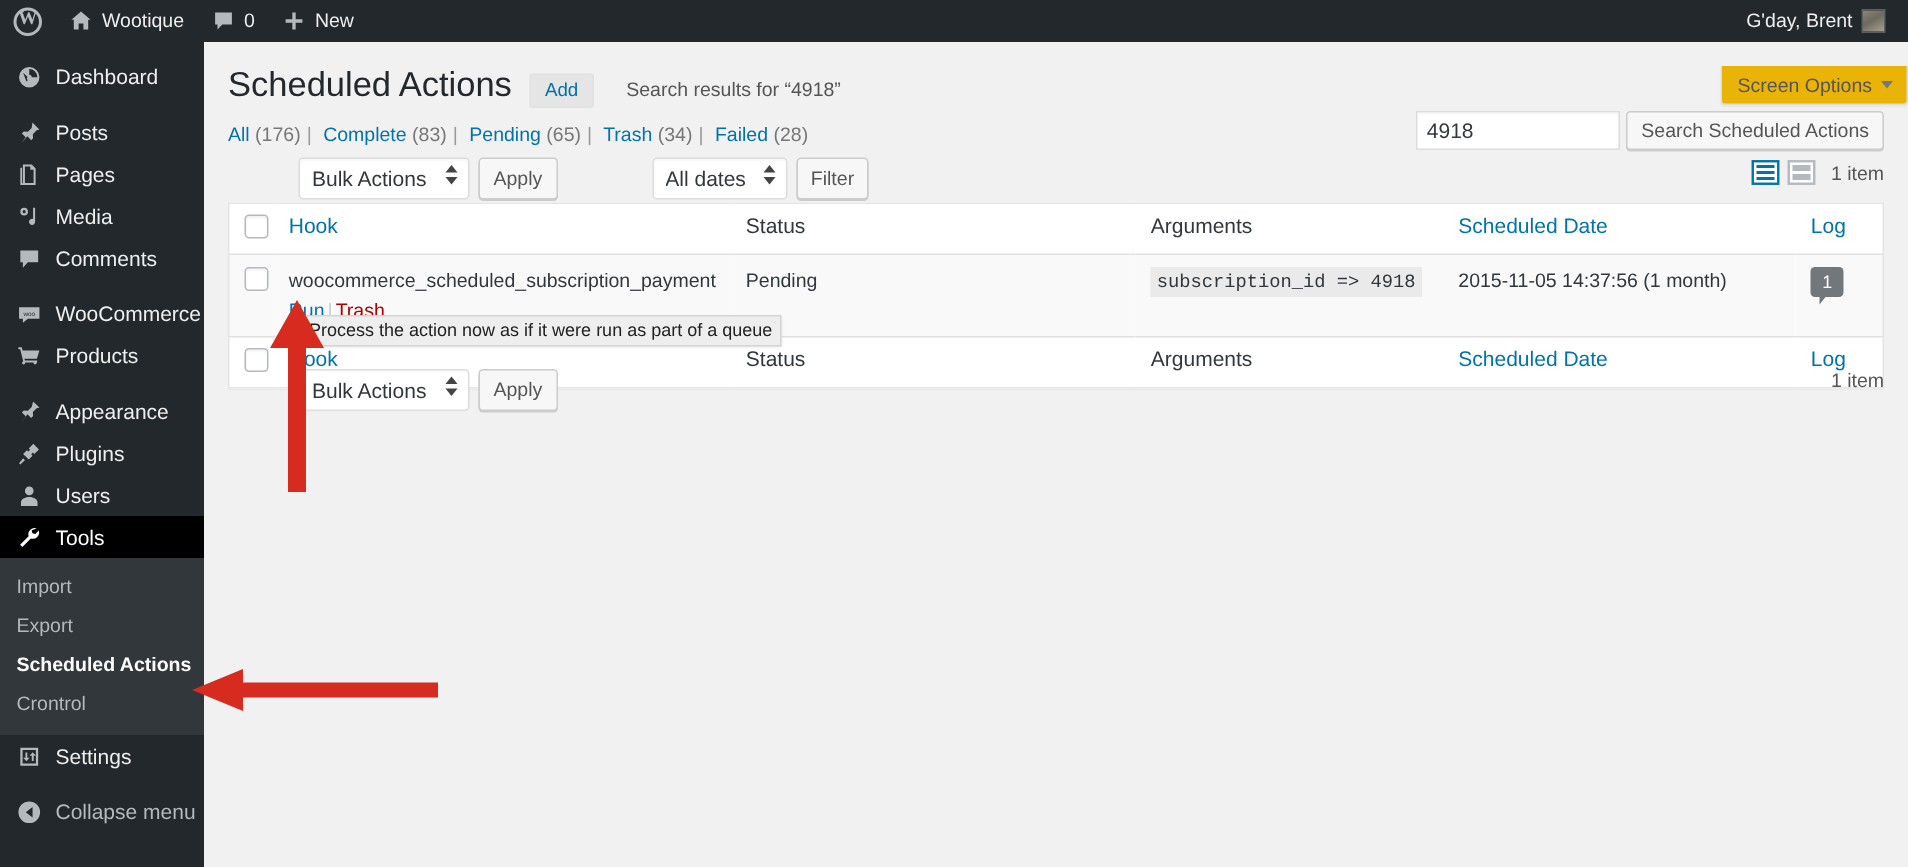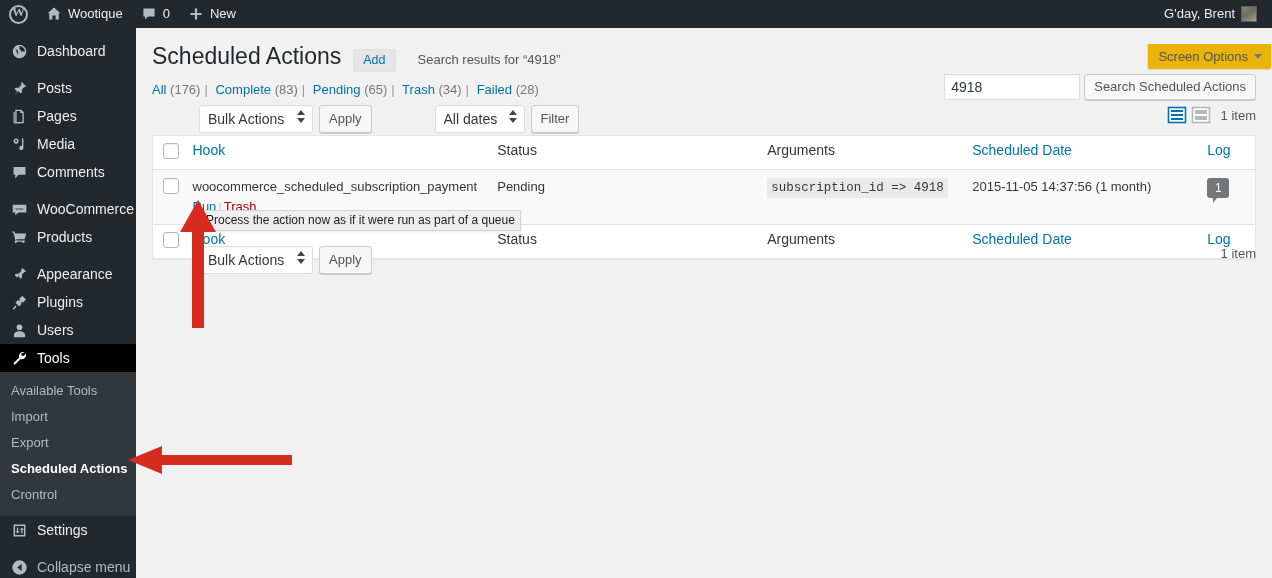--- a/index.html
+++ b/index.html
@@ -436,21 +436,20 @@
     <div class="menu-item current">
       <span class="mi-ico">
         <svg class="ico" width="17" height="17" viewBox="0 0 20 20">
             <path d="M15.8 2.6a5 5 0 0 0-6.3 6.2L2.8 15.5l1.8 1.8 6.7-6.7a5 5 0 0 0 6.2-6.3l-2.8 2.8-2.2-.6-.6-2.2z"></path>
           </svg>
       </span>
       <span>Tools</span>
     </div>
 
     <div class="submenu">
-      <div class="submenu-item">Available Tools</div>
       <div class="submenu-item">Import</div>
       <div class="submenu-item">Export</div>
       <div class="submenu-item current">Scheduled Actions</div>
       <div class="submenu-item">Crontrol</div>
     </div>
 
     <div class="menu-item">
       <span class="mi-ico">
         <svg class="ico" width="17" height="17" viewBox="0 0 20 20">
             <path d="M3 3h14v14H3zm1.8 1.8v10.4h10.4V4.8zM7 6.6h1.5v4.2h1.8L7.8 13.6 5.3 10.8h1.7zm5 6.8h1.5V9.2h1.7L12.7 6.4l-2.5 2.8h1.8z"></path>

